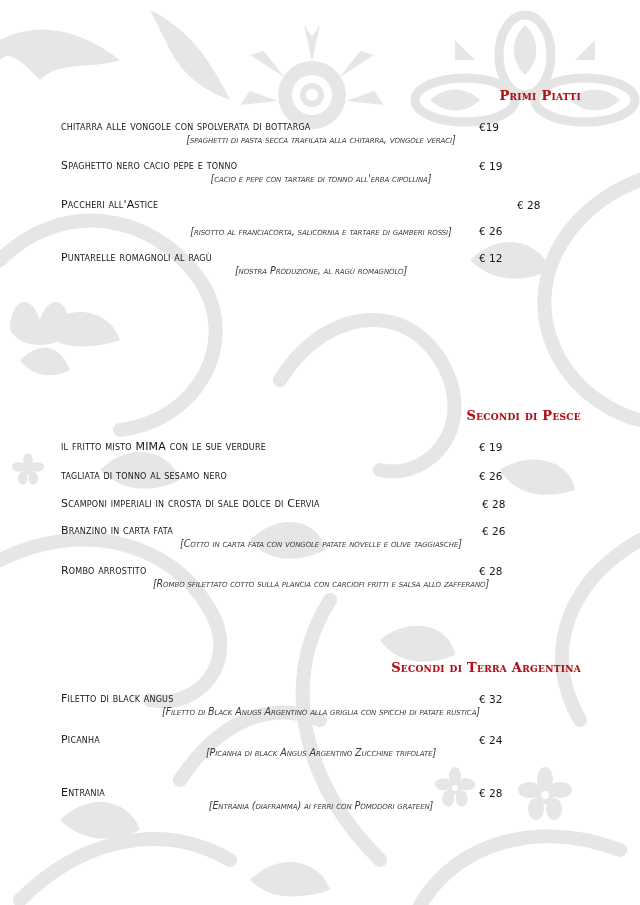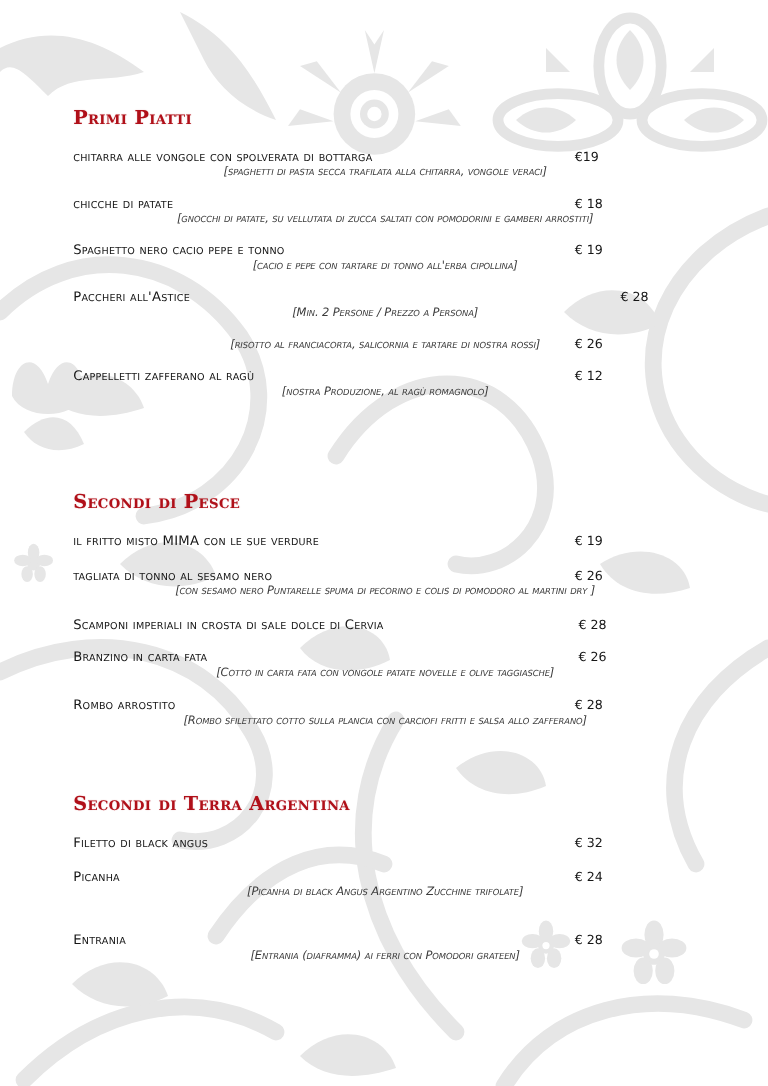--- a/index.html
+++ b/index.html
@@ -8,22 +8,22 @@
     background: #ffffff; position: relative;
     font-family: "DejaVu Sans", "Liberation Sans", sans-serif;
     color: #111;
   }
   .bg { position: absolute; left: 0; top: 0; width: 640px; height: 905px; z-index: 0; }
   .page { position: absolute; left: 0; top: 0; width: 640px; height: 905px; z-index: 1; }
   .section { position: absolute; left: 61px; width: 520px; }
   .section-title {
     font-family: "DejaVu Serif", "Liberation Serif", serif;
     font-weight: bold; color: #b01019;
-    font-size: 16px; font-variant: small-caps; letter-spacing: 0.3px;
-    margin: 0 0 18px 0; text-shadow: 0 0 1px rgba(176,16,25,0.3);
+    font-size: 13px; font-variant: small-caps; letter-spacing: 0.3px;
+    margin: 0 0 18px 0; text-shadow: 0 0 1px rgba(176,16,25,0.3); text-align: right;
   }
   .item { position: relative; margin-bottom: 13px; }
   .item-name {
     font-size: 11px; font-weight: normal; font-variant: small-caps;
     letter-spacing: 0.2px; color: #161616; height: 12px; line-height: 12px; white-space: nowrap;
   }
   .item-desc {
     font-size: 9.6px; font-style: italic; font-variant: small-caps;
     color: #3c3c3c; height: 13px; line-height: 13px; white-space: nowrap; letter-spacing: -0.1px; text-align: center;
   }
@@ -120,54 +120,47 @@
 <div class="page">
 
   <div class="section" style="top:88px;">
     <h2 class="section-title">Primi Piatti</h2>
     <div class="item" style="margin-bottom:14px">
       <div class="item-name">chitarra alle vongole con spolverata di bottarga</div>
       <div class="item-desc">[spaghetti di pasta secca trafilata alla chitarra, vongole veraci]</div>
       <div class="item-price" style="left:418px">€19</div>
     </div>
     <div class="item" style="margin-bottom:14px">
-      <div class="item-name">chicche di patate</div>
-      <div class="item-desc">[gnocchi di patate, su vellutata di zucca saltati con pomodorini e gamberi arrostiti]</div>
-      <div class="item-price" style="left:418px">€ 18</div>
-    </div>
-    <div class="item" style="margin-bottom:14px">
       <div class="item-name">Spaghetto nero cacio pepe e tonno</div>
       <div class="item-desc">[cacio e pepe con tartare di tonno all'erba cipollina]</div>
       <div class="item-price" style="left:418px">€ 19</div>
     </div>
     <div class="item" style="margin-bottom:14px">
       <div class="item-name">Paccheri all'Astice</div>
-      <div class="item-desc">[Min. 2 Persone / Prezzo a Persona]</div>
       <div class="item-price" style="left:456px">€ 28</div>
     </div>
     <div class="item" style="margin-bottom:14px">
-      <div class="item-desc">[risotto al franciacorta, salicornia e tartare di nostra rossi]</div>
+      <div class="item-desc">[risotto al franciacorta, salicornia e tartare di gamberi rossi]</div>
       <div class="item-price" style="left:418px">€ 26</div>
     </div>
     <div class="item">
-      <div class="item-name">Cappelletti zafferano al ragù</div>
+      <div class="item-name">Puntarelle romagnoli al ragù</div>
       <div class="item-desc">[nostra Produzione, al ragù romagnolo]</div>
       <div class="item-price" style="left:418px">€ 12</div>
     </div>
   </div>
 
   <div class="section" style="top:408px;">
     <h2 class="section-title">Secondi di Pesce</h2>
     <div class="item" style="margin-bottom:17px">
       <div class="item-name">il fritto misto MIMA con le sue verdure</div>
       <div class="item-price" style="left:418px">€ 19</div>
     </div>
     <div class="item" style="margin-bottom:16px">
       <div class="item-name">tagliata di tonno al sesamo nero</div>
-      <div class="item-desc">[con sesamo nero Puntarelle spuma di pecorino e colis di pomodoro al martini dry ]</div>
       <div class="item-price" style="left:418px">€ 26</div>
     </div>
     <div class="item" style="margin-bottom:15px">
       <div class="item-name">Scamponi imperiali in crosta di sale dolce di Cervia</div>
       <div class="item-price" style="left:421px">€ 28</div>
     </div>
     <div class="item" style="margin-bottom:15px">
       <div class="item-name">Branzino in carta fata</div>
       <div class="item-desc">[Cotto in carta fata con vongole patate novelle e olive taggiasche]</div>
       <div class="item-price" style="left:421px">€ 26</div>
@@ -176,20 +169,21 @@
       <div class="item-name">Rombo arrostito</div>
       <div class="item-desc">[Rombo sfilettato cotto sulla plancia con carciofi fritti e salsa allo zafferano]</div>
       <div class="item-price" style="left:418px">€ 28</div>
     </div>
   </div>
 
   <div class="section" style="top:660px;">
     <h2 class="section-title">Secondi di Terra Argentina</h2>
     <div class="item" style="margin-bottom:16px">
       <div class="item-name">Filetto di black angus</div>
+      <div class="item-desc">[Filetto di Black Anugs Argentino alla griglia con spicchi di patate rustica]</div>
       <div class="item-price" style="left:418px">€ 32</div>
     </div>
     <div class="item" style="margin-bottom:28px">
       <div class="item-name">Picanha</div>
       <div class="item-desc">[Picanha di black Angus Argentino Zucchine trifolate]</div>
       <div class="item-price" style="left:418px">€ 24</div>
     </div>
     <div class="item">
       <div class="item-name">Entrania</div>
       <div class="item-desc">[Entrania (diaframma) ai ferri con Pomodori grateen]</div>

